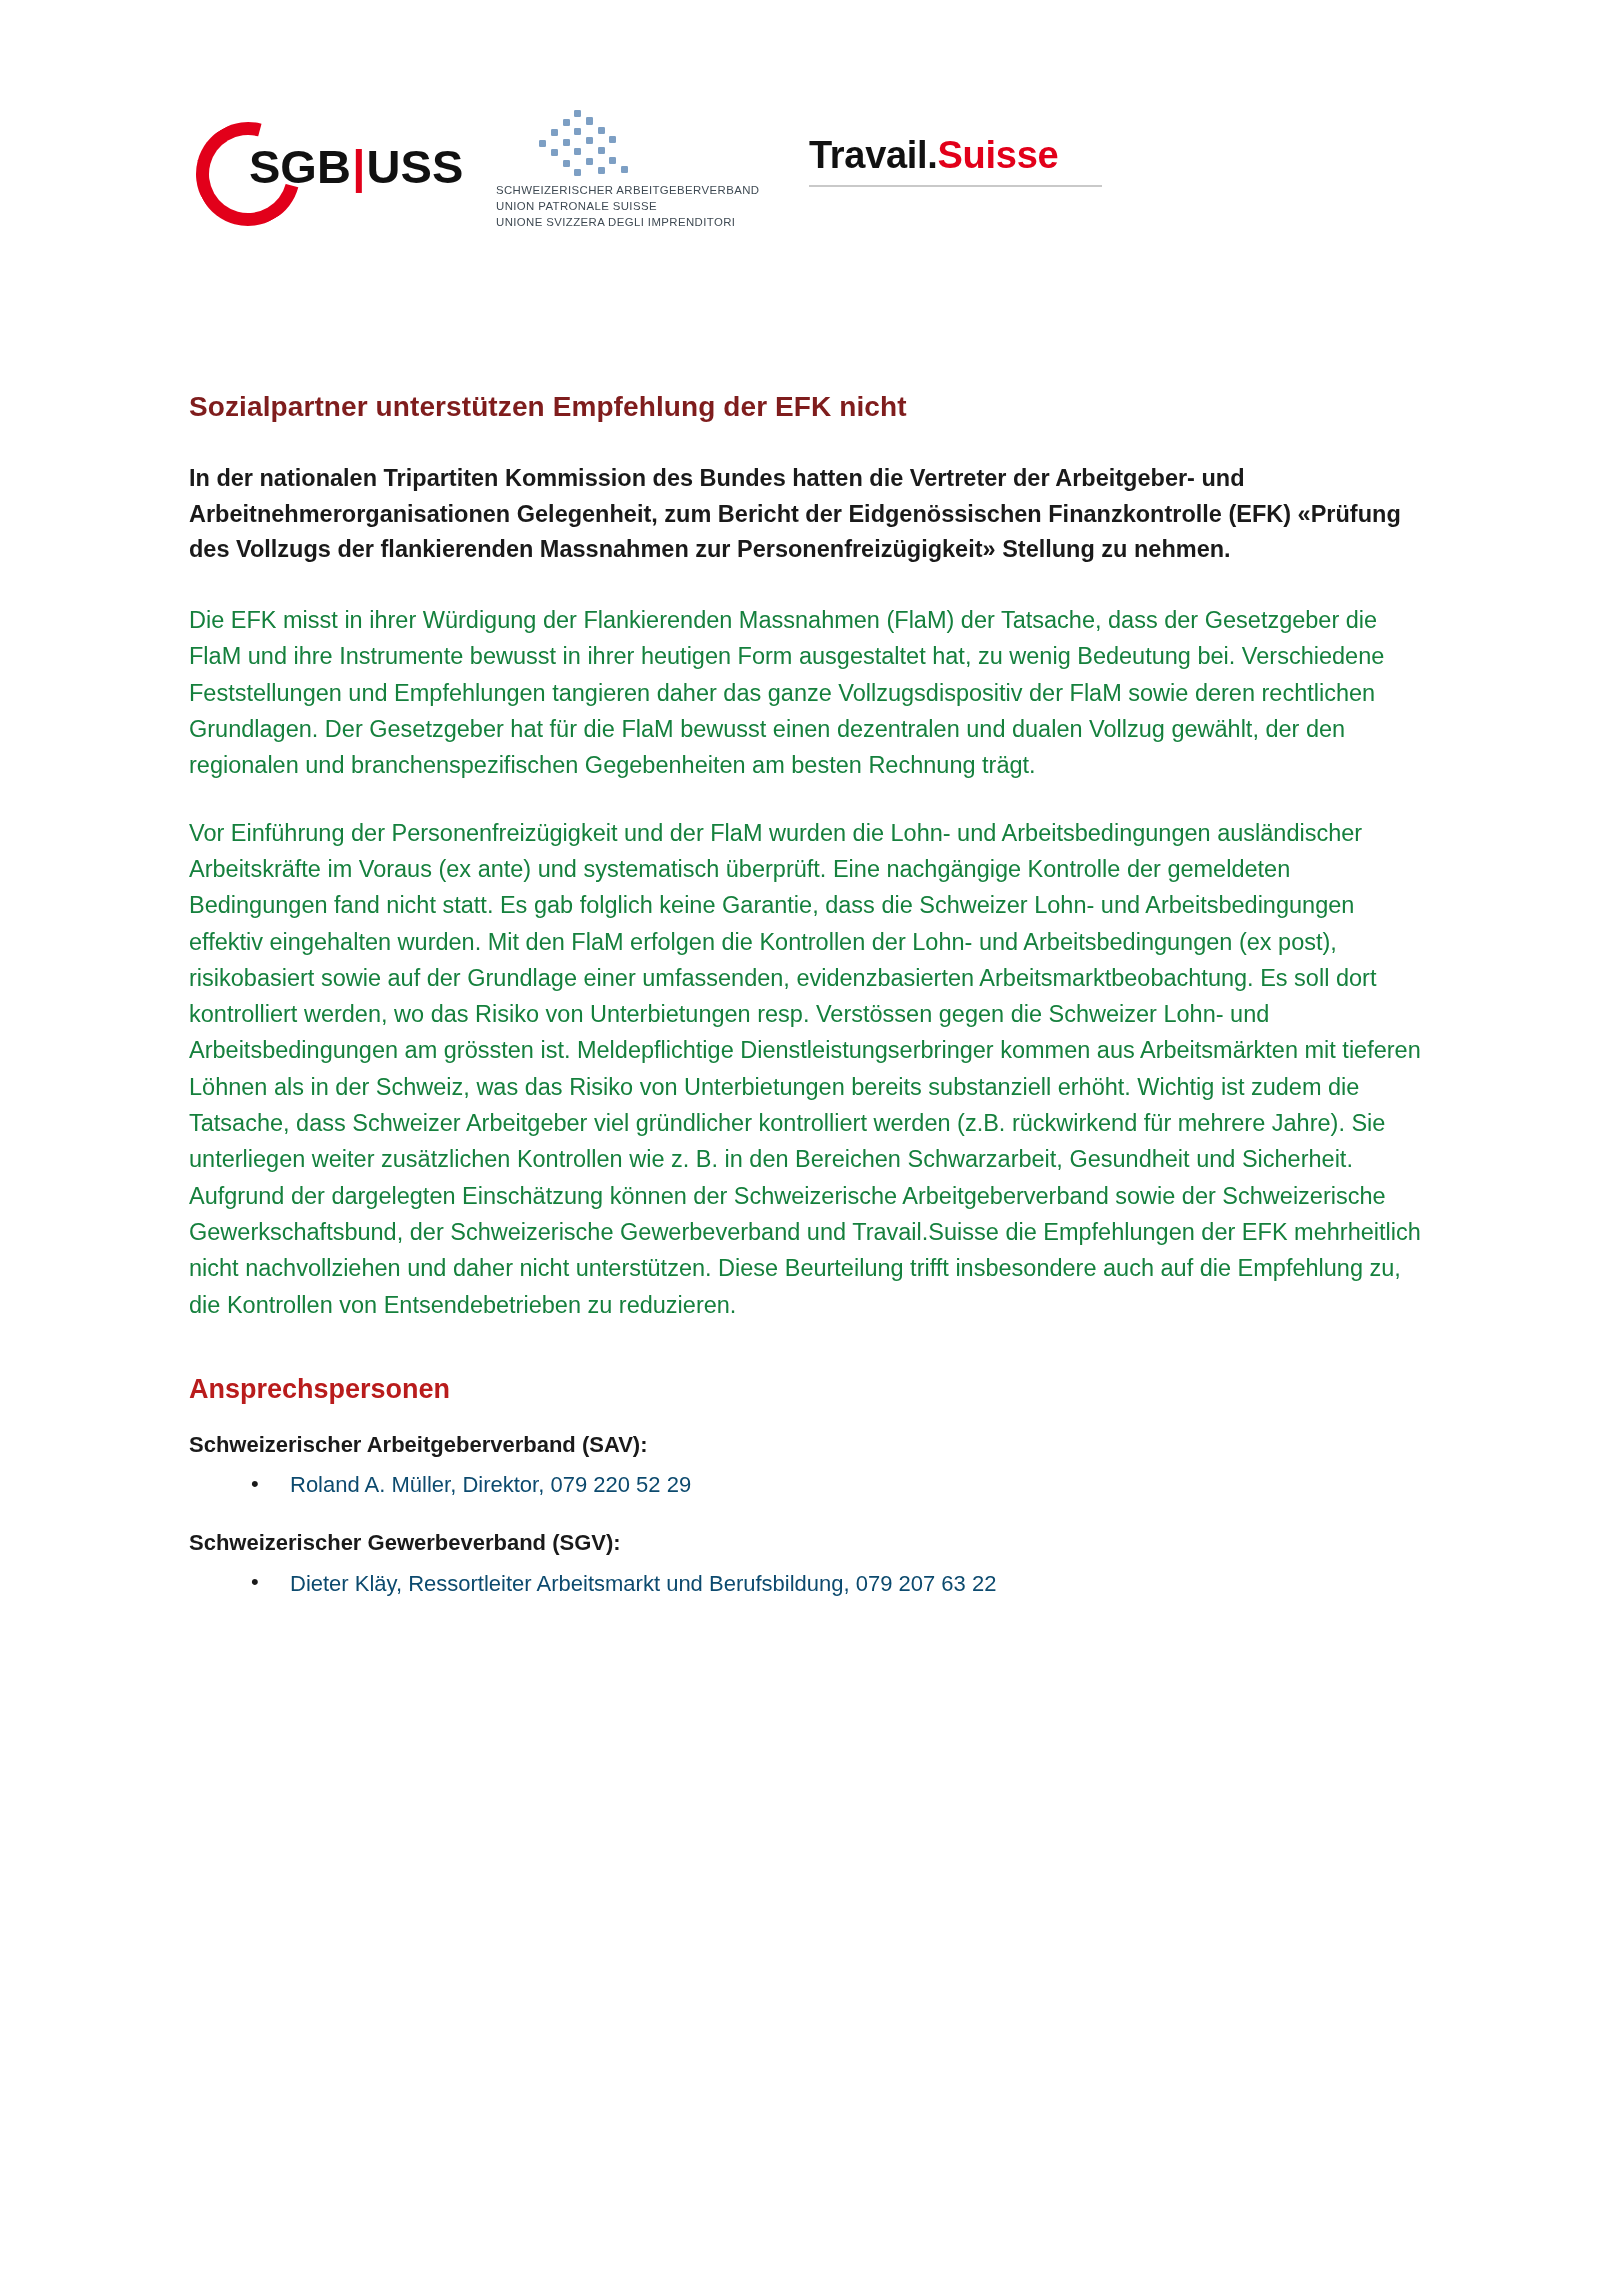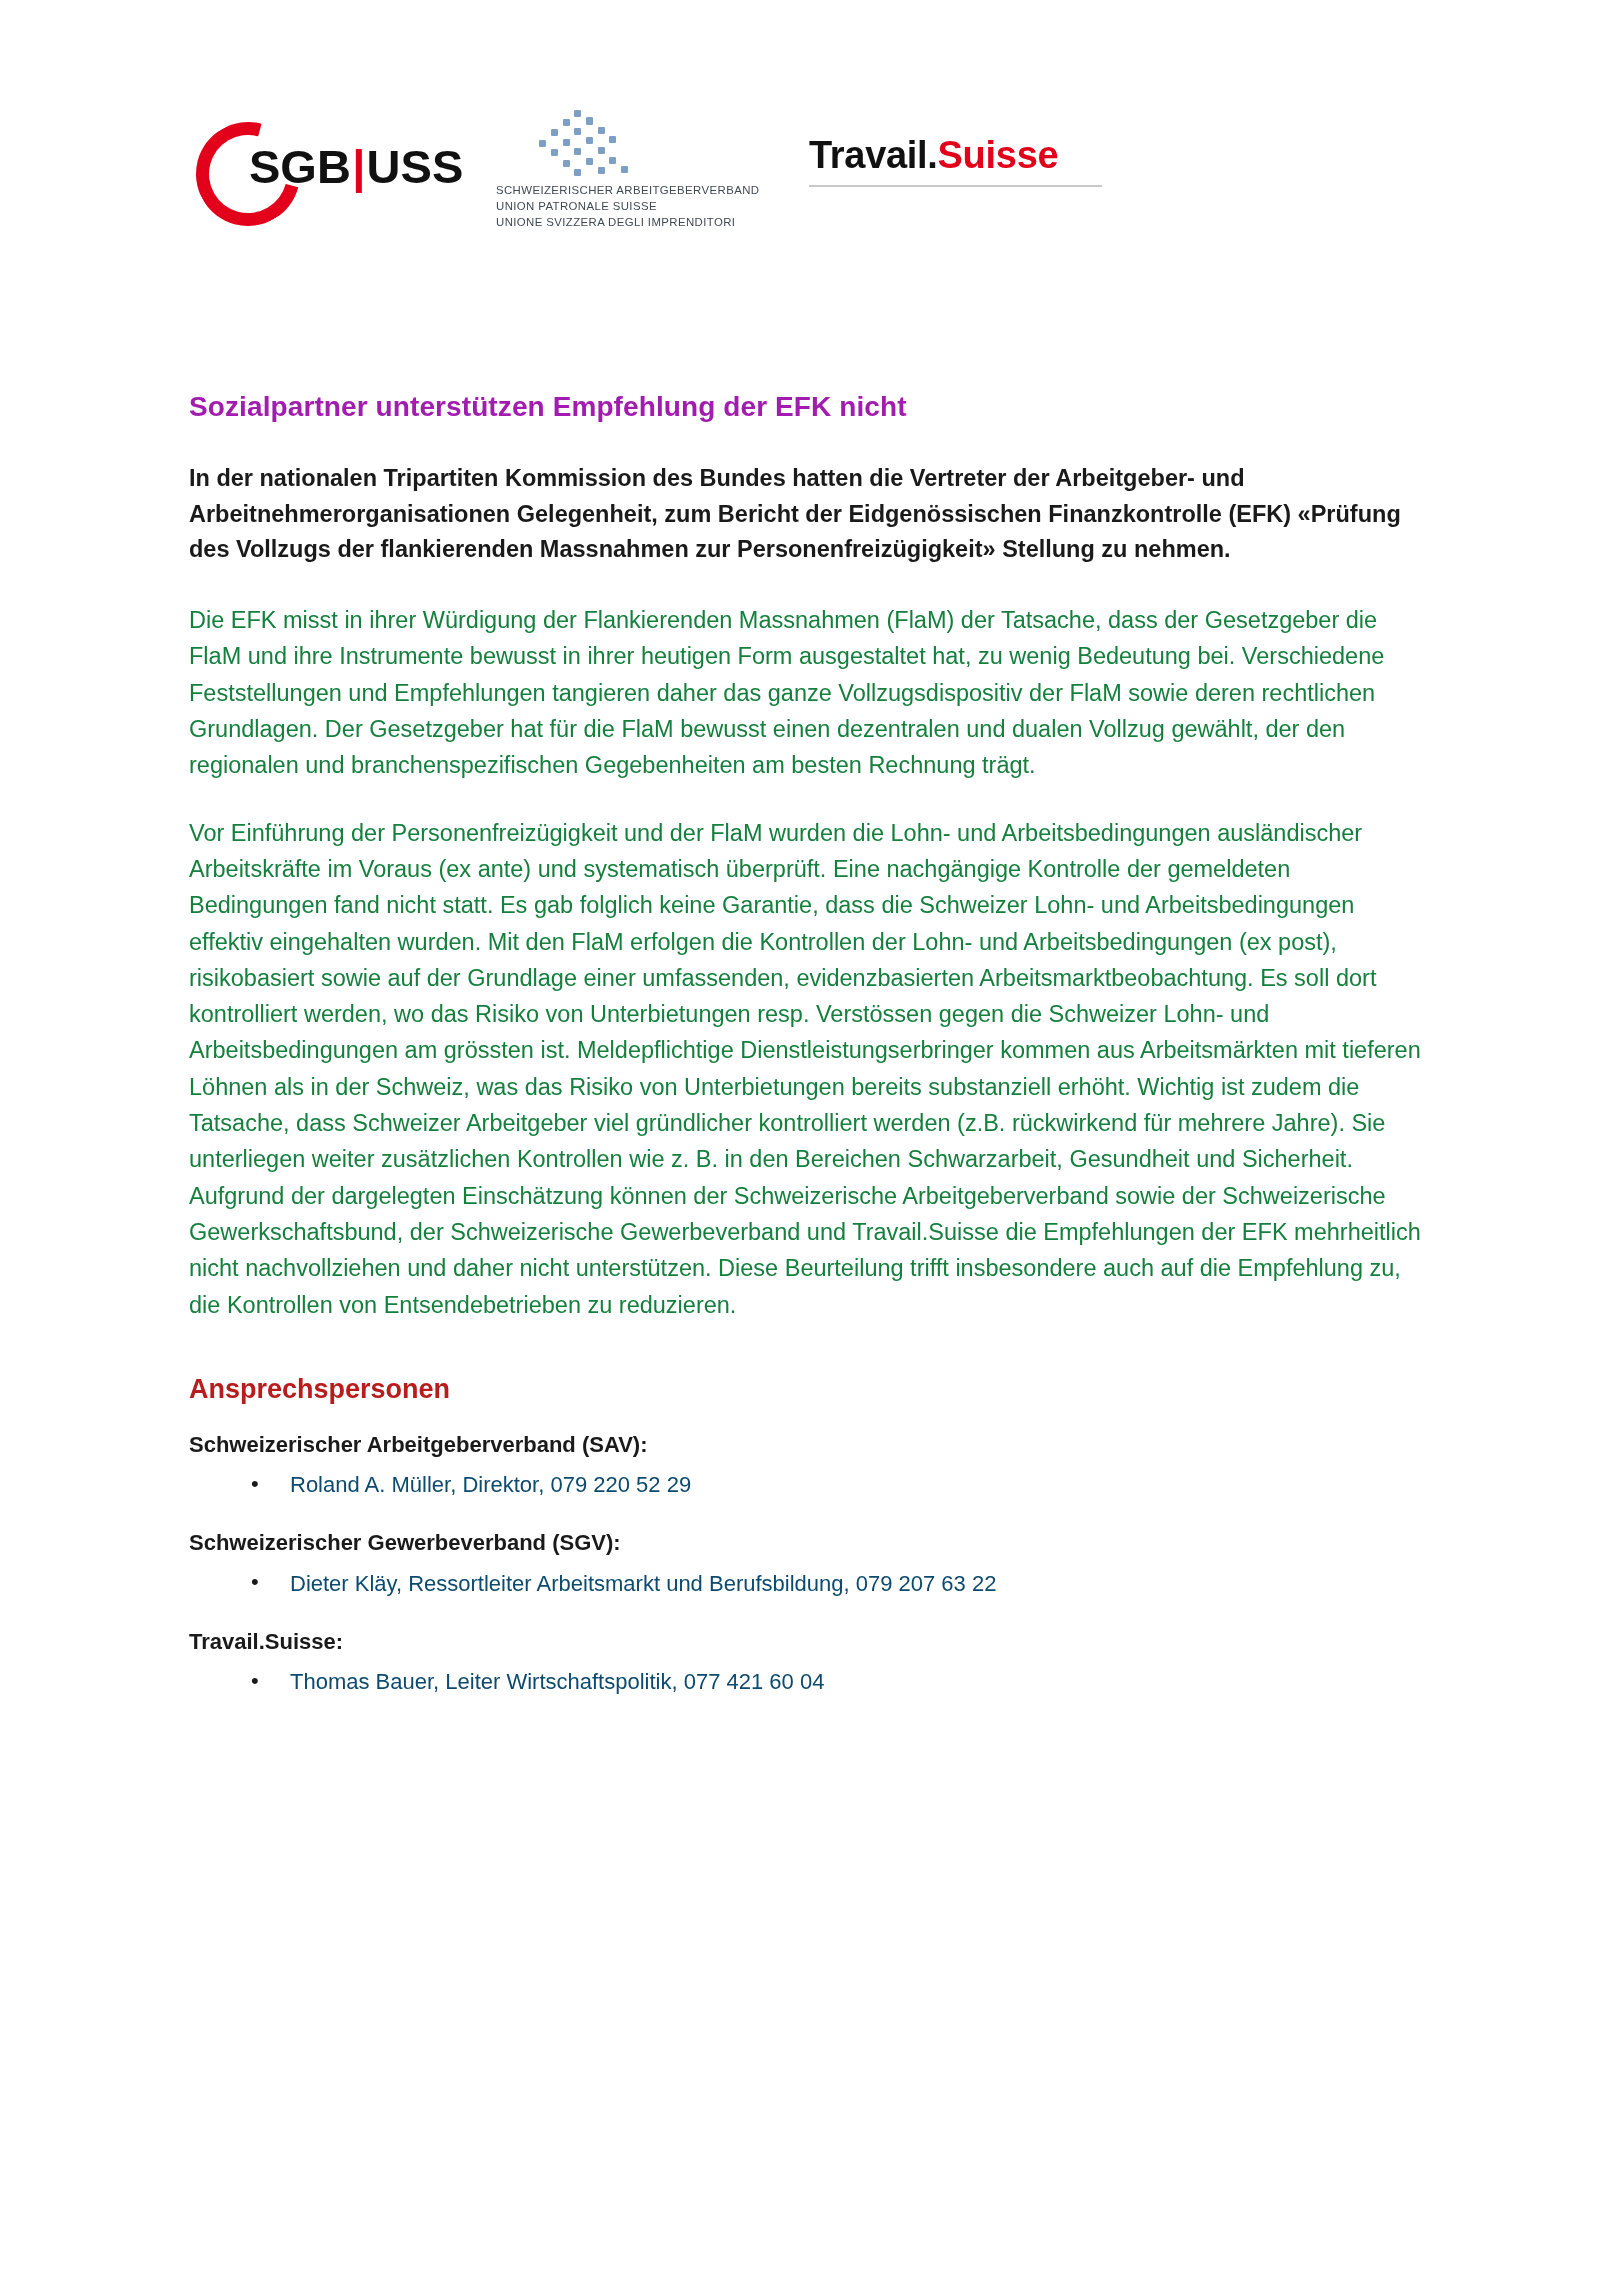--- a/index.html
+++ b/index.html
@@ -171,21 +171,21 @@
   
   .content {
     position: absolute;
     left: 189px;
     top: 391px;
     width: 1238px;
   }
   h1.title {
     font-size: 28px;
     font-weight: bold;
-    color: #a21caf;
+    color: #7f1d1d;
     margin: 0 0 38px 0;
     letter-spacing: 0.1px;
   }
   p.lead {
     font-size: 23.5px;
     font-weight: bold;
     line-height: 1.52;
     margin: 0 0 34px 0;
     color: #1a1a1a;
   }
@@ -299,23 +299,17 @@
     </div>
 
 
     <div class="contact-block">
       <p class="sub">Schweizerischer Gewerbeverband (SGV):</p>
       <ul class="contact-list">
         <li>Dieter Kläy, Ressortleiter Arbeitsmarkt und Berufsbildung, 079 207 63 22</li>
       </ul>
     </div>
 
-    <div class="contact-block">
-      <p class="sub">Travail.Suisse:</p>
-      <ul class="contact-list">
-        <li>Thomas Bauer, Leiter Wirtschaftspolitik, 077 421 60 04</li>
-      </ul>
-    </div>
 
   </div>
 
 </div>
 
 
 </body></html>

